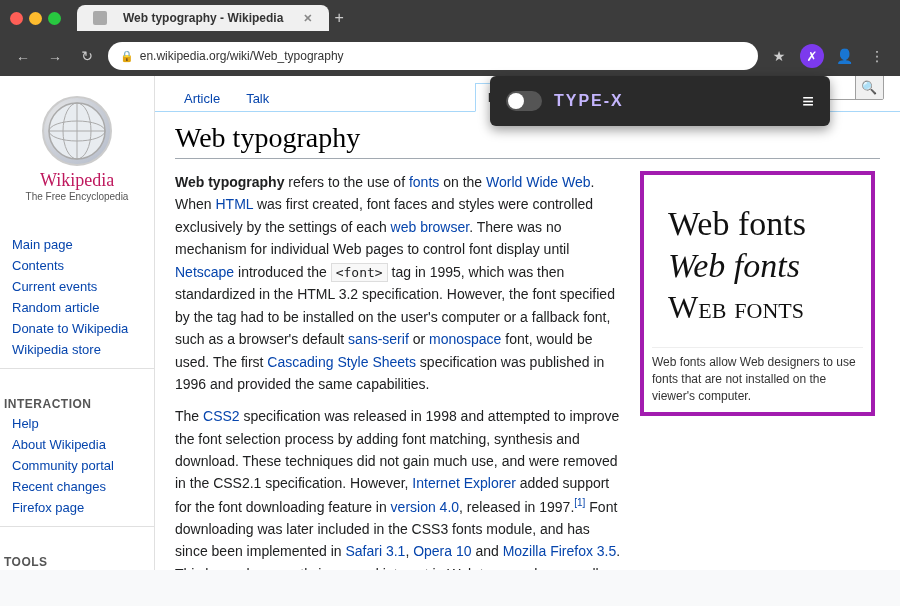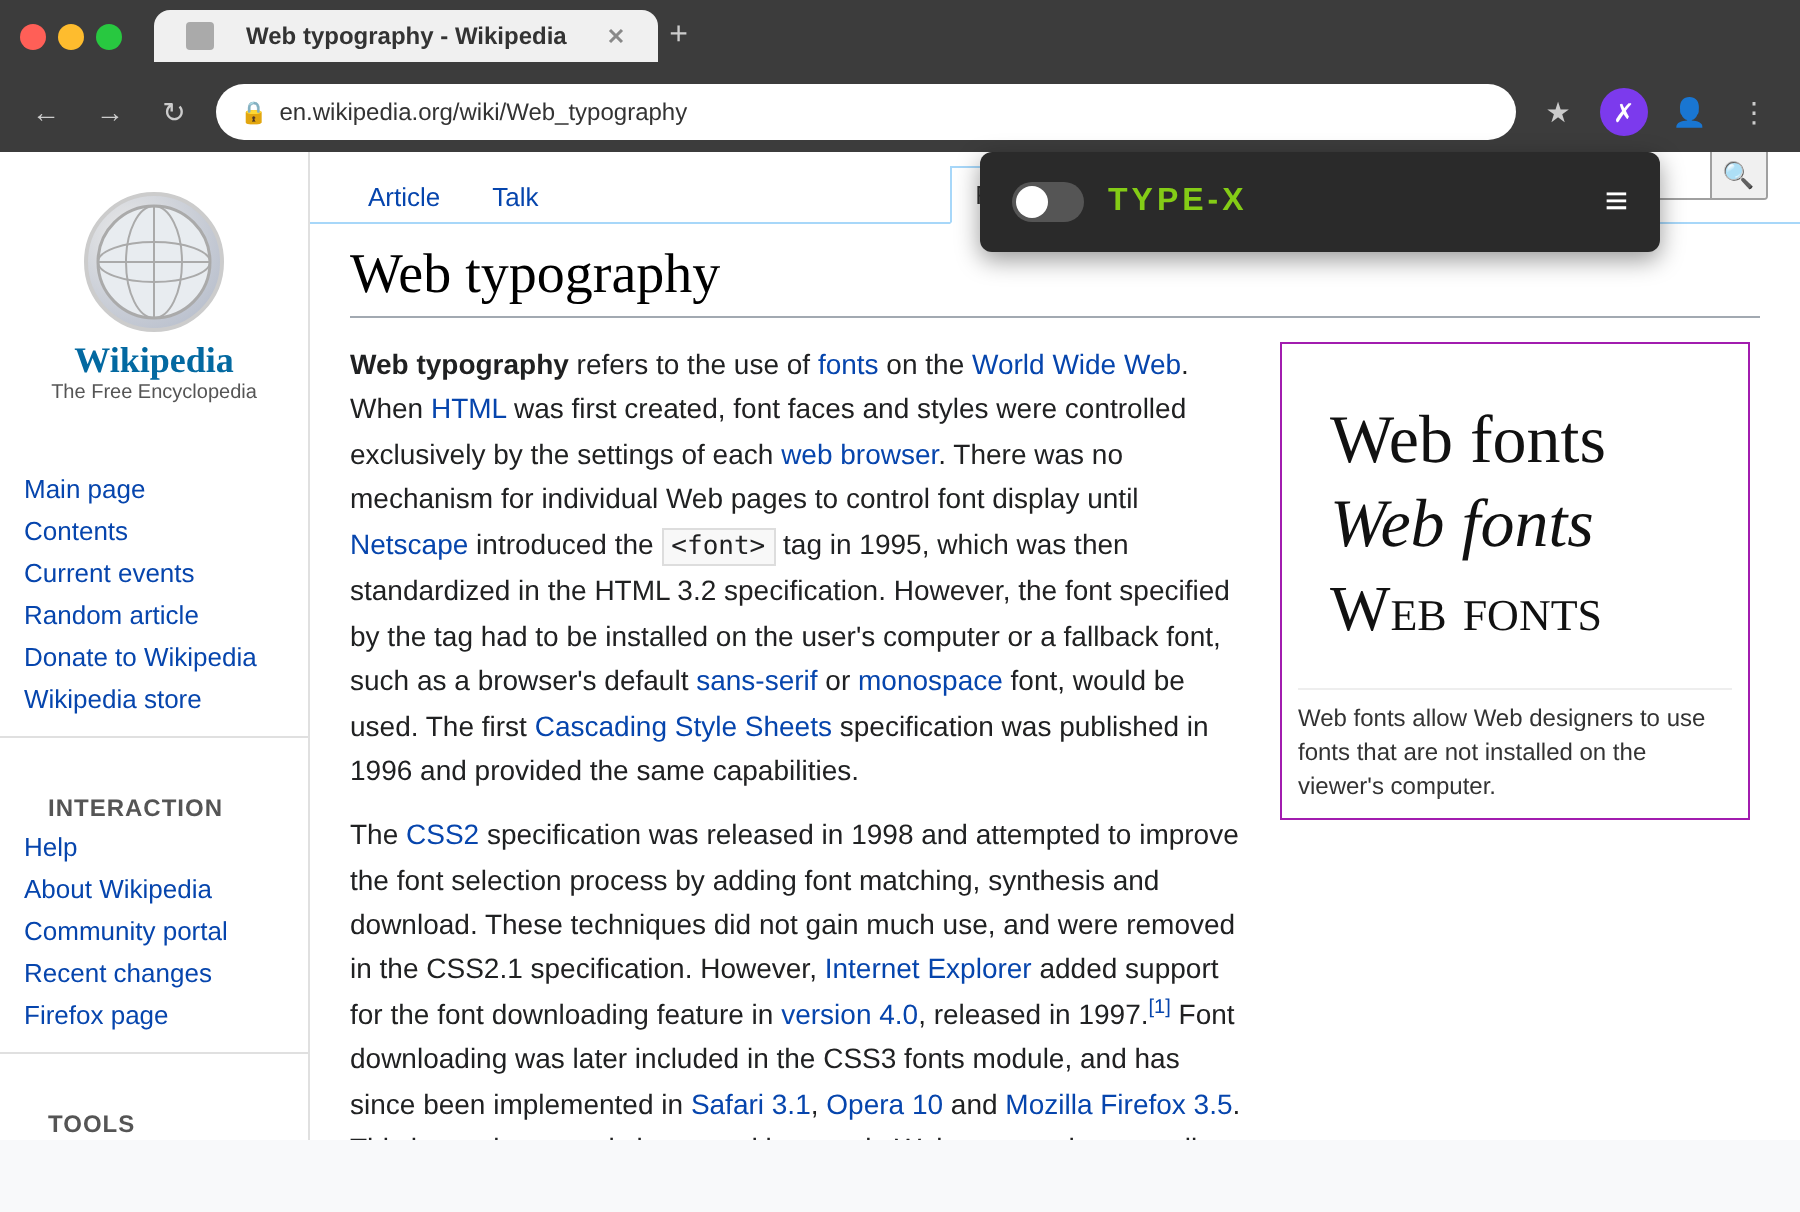--- a/index.html
+++ b/index.html
@@ -24,56 +24,56 @@
     .nav-btn:disabled { color: #666; }
     .address-box { flex: 1; background: #fff; border-radius: 20px; height: 28px; display: flex; align-items: center; padding: 0 12px; font-size: 12px; color: #333; gap: 6px; }
     .lock-icon { color: #4caf50; font-size: 11px; }
     .address-text { color: #333; }
     .toolbar-icon { background: none; border: none; color: #ccc; font-size: 14px; cursor: pointer; width: 22px; height: 22px; display: flex; align-items: center; justify-content: center; }
 
     
     .typex-overlay { position: absolute; top: 76px; left: 490px; width: 340px; height: 50px; background: #2a2a2a; border-radius: 6px; display: flex; align-items: center; padding: 0 16px; z-index: 100; gap: 12px; box-shadow: 0 4px 12px rgba(0,0,0,0.4); }
     .toggle-switch { width: 36px; height: 20px; background: #555; border-radius: 10px; position: relative; cursor: pointer; }
     .toggle-knob { width: 16px; height: 16px; background: #fff; border-radius: 50%; position: absolute; top: 2px; left: 2px; }
-    .typex-title { color: #84cc16; font-size: 16px; font-weight: 700; letter-spacing: 2px; flex: 1; }
+    .typex-title { color: #c4b5fd; font-size: 16px; font-weight: 700; letter-spacing: 2px; flex: 1; }
     .typex-menu { background: none; border: none; color: #fff; font-size: 20px; cursor: pointer; }
 
     
     .wiki-page { display: flex; background: #fff; height: 494px; position: relative; }
 
     
     .wiki-sidebar { width: 155px; border-right: 1px solid #e0e0e0; padding: 10px 0; overflow: hidden; background: #fff; flex-shrink: 0; }
     .wiki-logo { display: flex; flex-direction: column; align-items: center; padding: 10px 0 8px; }
     .wiki-globe { width: 70px; height: 70px; border-radius: 50%; border: 2px solid #ccc; background: radial-gradient(ellipse at 30% 30%, #e8e8e8, #b0b8c8); display: flex; align-items: center; justify-content: center; font-size: 28px; overflow: hidden; }
-    .wiki-wordmark { font-family: 'Linux Libertine', Georgia, serif; font-size: 18px; color: #0369a1; margin-top: 4px; font-weight: bold; text-align: center; }
+    .wiki-wordmark { font-family: 'Linux Libertine', Georgia, serif; font-size: 18px; color: #be185d; margin-top: 4px; font-weight: normal; text-align: center; }
     .wiki-tagline { font-size: 10px; color: #555; }
     .sidebar-section { padding: 4px 0; margin-top: 20px; }
     .sidebar-link { display: block; padding: 3px 12px; font-size: 13px; color: #0645ad; text-decoration: none; cursor: pointer; }
-    .sidebar-heading { padding: 4px 24px 2px; font-size: 12px; font-weight: bold; color: #555; text-transform: uppercase; letter-spacing: 0.5px; }
+    .sidebar-heading { padding: 4px 4px 2px; font-size: 12px; font-weight: bold; color: #555; text-transform: uppercase; letter-spacing: 0.5px; }
     .sidebar-divider { border: none; border-top: 1px solid #e0e0e0; margin: 4px 0; }
 
     
     .wiki-main { flex: 1; overflow-y: auto; padding: 0; }
     .wiki-tabs-bar { border-bottom: 1px solid #a7d7f9; padding: 0 16px; display: flex; align-items: flex-end; gap: 0; height: 36px; }
     .wiki-tab { padding: 6px 12px; font-size: 13px; cursor: pointer; color: #0645ad; border: 1px solid transparent; border-bottom: none; margin-bottom: -1px; }
     .wiki-tab.active { background: #fff; border-color: #a7d7f9; color: #333; border-bottom: 1px solid #fff; }
     .wiki-tab-spacer { flex: 1; }
     .wiki-search-box { display: flex; align-items: center; border: 1px solid #a0a0a0; height: 26px; border-radius: 2px; overflow: hidden; margin-bottom: 6px; }
     .wiki-search-input { border: none; outline: none; padding: 2px 8px; font-size: 13px; width: 170px; color: #555; }
     .wiki-search-btn { background: #f0f0f0; border: none; border-left: 1px solid #a0a0a0; height: 100%; width: 28px; cursor: pointer; display: flex; align-items: center; justify-content: center; font-size: 13px; }
     .wiki-content { padding: 10px 20px; }
     .wiki-title { font-family: 'Linux Libertine', Georgia, serif; font-size: 28px; font-weight: normal; border-bottom: 1px solid #a2a9b1; padding-bottom: 4px; margin-bottom: 6px; color: #000; }
     .wiki-subtitle { font-size: 13px; color: #555; font-style: italic; margin-bottom: 12px; }
     .wiki-body { display: flex; gap: 16px; }
     .wiki-text { flex: 1; font-size: 14px; line-height: 1.6; color: #202122; }
     .wiki-text p { margin-bottom: 10px; }
     .wiki-link { color: #0645ad; text-decoration: none; }
     .code-tag { font-family: monospace; background: #f8f8f8; border: 1px solid #ddd; padding: 1px 4px; font-size: 13px; }
     .wiki-figure { width: 240px; flex-shrink: 0; }
-    .web-fonts-box { width: 235px; border: 1px solid #a21caf; background: #fff; padding: 8px; }
+    .web-fonts-box { width: 235px; border: 4px solid #a21caf; background: #fff; padding: 8px; }
     .web-fonts-img { width: 100%; height: 165px; background: #fff; display: flex; flex-direction: column; justify-content: center; align-items: flex-start; padding: 8px 16px; gap: 4px; border-bottom: 1px solid #eee; margin-bottom: 6px; }
     .wf-line1 { font-size: 34px; color: #111; font-family: Georgia, 'Times New Roman', serif; }
     .wf-line2 { font-size: 34px; color: #111; font-style: italic; font-family: Georgia, 'Times New Roman', serif; }
     .wf-line3 { font-size: 34px; color: #111; font-family: 'UnifrakturMaguntia', 'Old English Text MT', fantasy; }
     .web-fonts-caption { font-size: 12px; color: #333; line-height: 1.4; }
     .wiki-sup { font-size: 10px; vertical-align: super; color: #0645ad; }
   </style>
 </head>
 <body>
 

